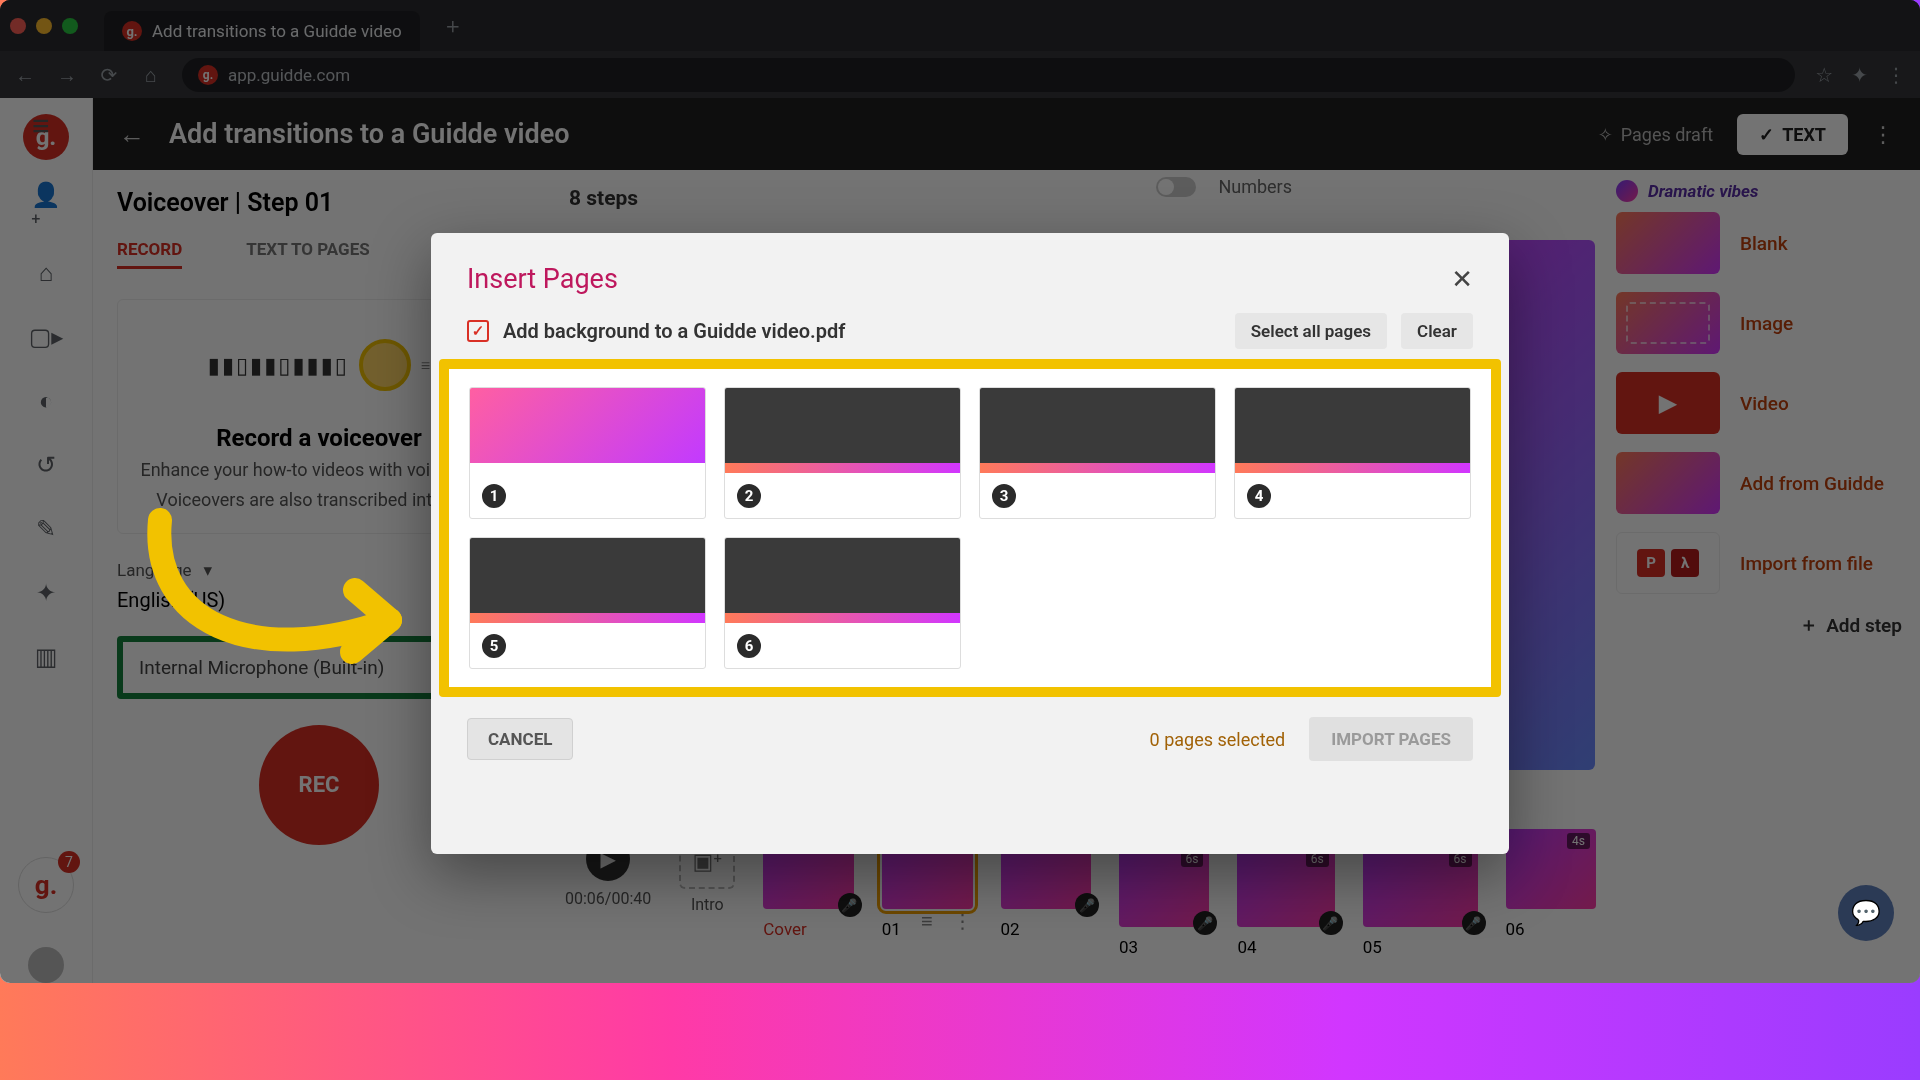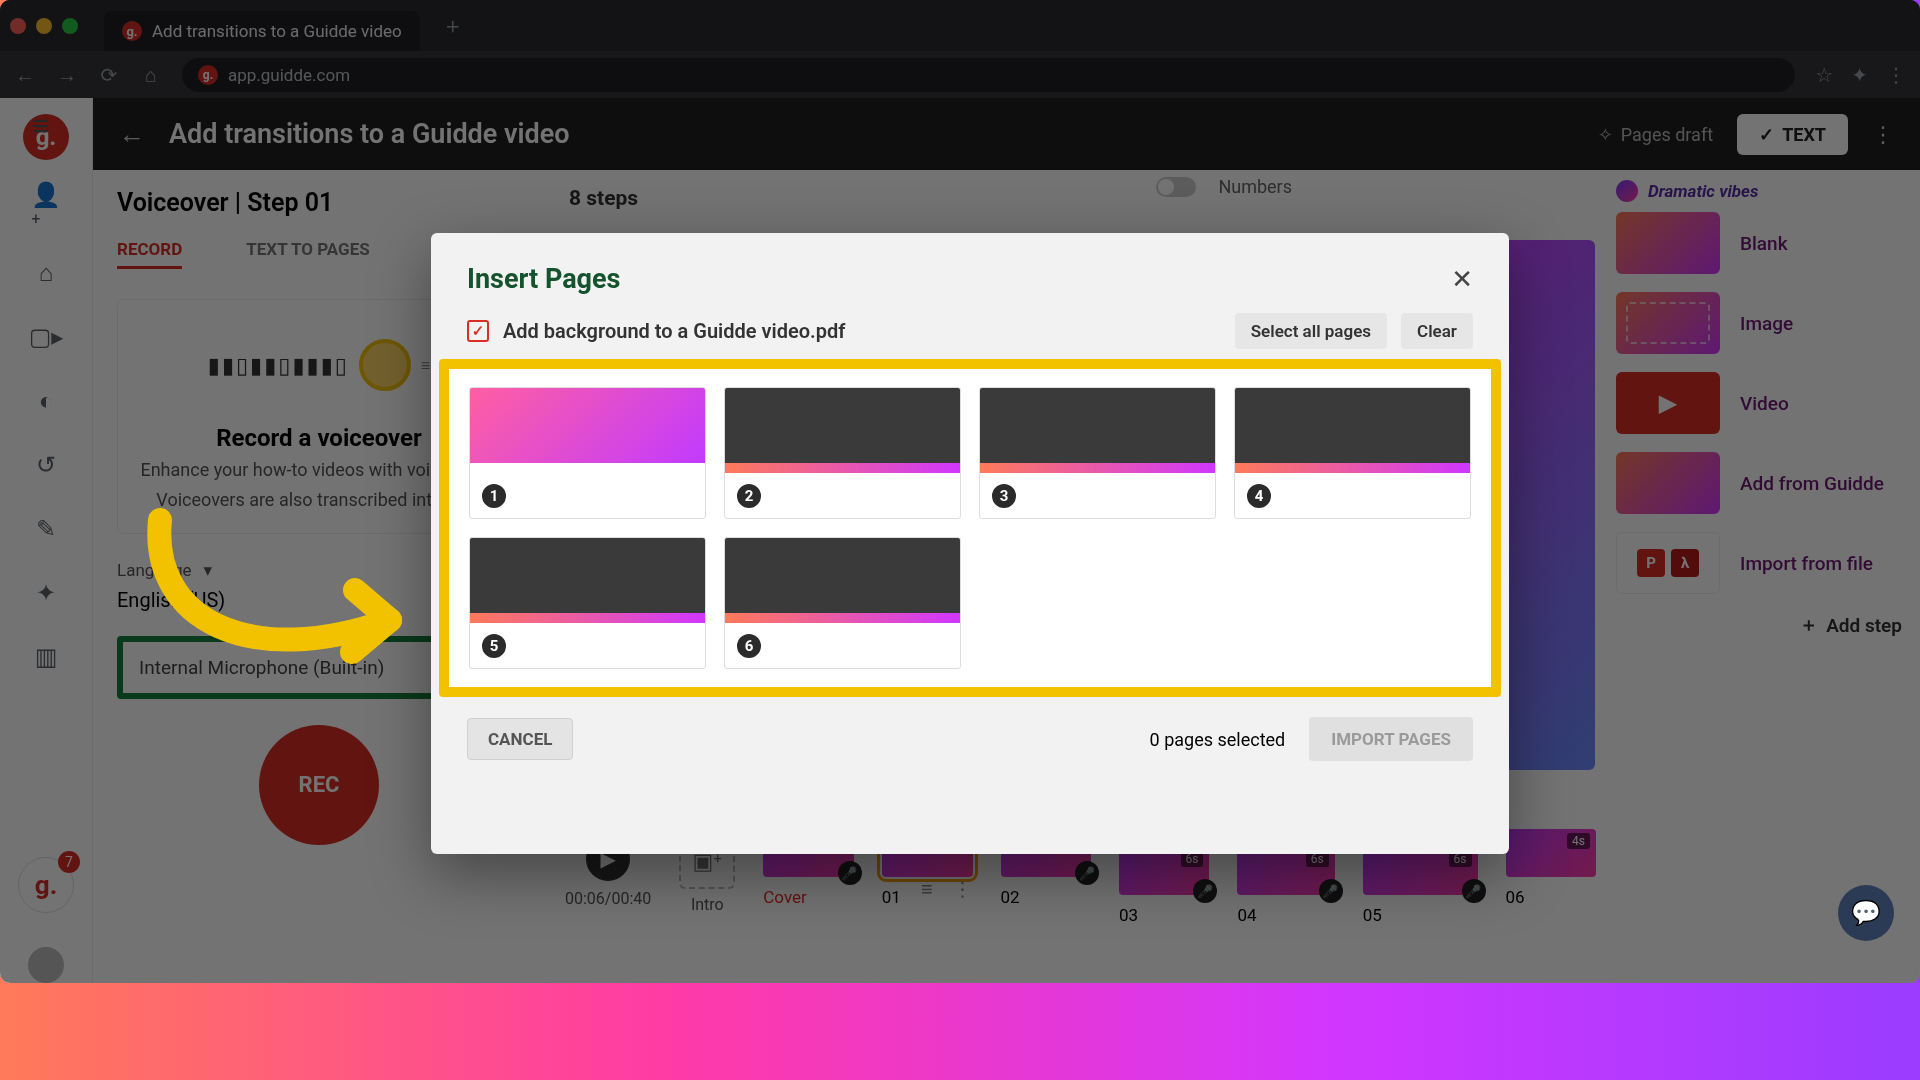--- a/index.html
+++ b/index.html
@@ -79,65 +79,65 @@
   .rpanel .hdr { display:flex; align-items:center; gap:10px; margin-bottom:10px; }
   .rpanel .hdr .dramicon { width:22px; height:22px; border-radius:50%; background:linear-gradient(135deg,#7a3cff,#ff3aa6); }
   .rpanel .hdr span { font-size:17px; font-style:italic; font-weight:700; color:#5a2ea6; }
   .ritem { display:flex; align-items:center; gap:20px; margin-bottom:18px; }
   .ritem .thumb { width:104px; height:62px; border-radius:6px; background:linear-gradient(135deg,#ff7a59,#d136ff); position:relative; overflow:hidden; }
   .ritem .thumb.image::after { content:''; position:absolute; inset:10px; border:2px dashed rgba(255,255,255,.6); border-radius:4px; }
   .ritem .thumb.video { background:#d93025; display:flex; align-items:center; justify-content:center; color:#fff; font-size:24px; }
   .ritem .thumb.afg { background:linear-gradient(135deg,#ff7a59,#d136ff); }
   .ritem .thumb.imp { background:#fff; border:1px solid #eee; display:flex; align-items:center; justify-content:center; gap:6px; }
   .ritem .thumb.imp .p { width:28px; height:28px; border-radius:4px; background:#d93025; color:#fff; font-size:15px; font-weight:700; display:flex; align-items:center; justify-content:center; }
-  .ritem .lbl { font-size:19px; color:#701a75; font-weight:500; }
+  .ritem .lbl { font-size:19px; color:#c2410c; font-weight:500; }
   .addstep { display:flex; justify-content:flex-end; align-items:center; gap:8px; font-size:19px; font-weight:600; color:#333; margin-top:8px; }
 
   
   .timeline { position:absolute; left:0; right:0; bottom:0; height:168px; background:#fff; display:flex; align-items:flex-start; padding:4px 20px 0 20px; gap:28px; }
   .tl-left { width:120px; text-align:center; }
   .tl-left .play { width:44px; height:44px; border-radius:50%; background:#333; color:#fff; margin:18px auto 8px; display:flex; align-items:center; justify-content:center; font-size:20px; }
   .tl-left .time { font-size:16px; color:#555; }
   .tl-intro { width:70px; text-align:center; }
   .tl-intro .dashed { width:56px; height:56px; border:2px dashed #bbb; border-radius:6px; margin:14px auto 6px; display:flex; align-items:center; justify-content:center; color:#777; font-size:22px; }
   .tl-intro .lbl { font-size:16px; color:#555; }
   .tl-item { width:148px; }
   .tl-item .cap { font-size:15px; color:#666; white-space:nowrap; overflow:hidden; text-overflow:ellipsis; margin-top:6px; }
-  .tl-item .card { position:relative; height:48px; margin-top:4px; border-radius:4px; background:linear-gradient(135deg,#c23aff,#ff3aa6); }
+  .tl-item .card { position:relative; height:80px; margin-top:4px; border-radius:4px; background:linear-gradient(135deg,#c23aff,#ff3aa6); }
   .tl-item .card .dur { position:absolute; top:4px; right:6px; font-size:12px; background:rgba(0,0,0,.55); color:#fff; padding:1px 5px; border-radius:3px; }
   .tl-item .card .mic { position:absolute; bottom:-8px; right:-8px; width:24px; height:24px; border-radius:50%; background:#222; color:#fff; font-size:13px; display:flex; align-items:center; justify-content:center; }
   .tl-item.sel .card { outline:3px solid #f2a100; outline-offset:2px; }
   .tl-item .idx { margin-top:10px; font-size:17px; }
   .tl-item.cover .idx { color:#d93025; }
   .tl-item .idxrow { display:flex; align-items:flex-start; gap:20px; }
   .tl-item .idxrow .k { font-size:20px; color:#888; }
 
   
   .dim { position:absolute; inset:0; background:rgba(0,0,0,.55); }
 
   
   .modal { position:absolute; top:233px; left:431px; width:1078px; height:621px; background:#f2f2f2; border-radius:6px; box-shadow:0 20px 60px rgba(0,0,0,.4); display:flex; flex-direction:column; }
   .modal .mhdr { padding:30px 36px 12px; display:flex; align-items:center; }
-  .modal .mhdr h2 { font-size:27px; font-weight:700; color:#14532d; flex:1; }
+  .modal .mhdr h2 { font-size:27px; font-weight:400; color:#be185d; flex:1; }
   .modal .mhdr .x { font-size:26px; color:#444; cursor:pointer; }
   .modal .fnrow { padding:6px 36px 10px; display:flex; align-items:center; gap:14px; }
   .modal .fnrow .chk { width:22px; height:22px; border:2px solid #d93025; border-radius:3px; display:flex; align-items:center; justify-content:center; color:#d93025; font-size:15px; font-weight:900; }
   .modal .fnrow .fn { font-size:20px; font-weight:600; color:#333; flex:1; }
   .modal .fnrow .pill { background:#e6e6e6; padding:8px 16px; border-radius:4px; font-size:17px; font-weight:600; color:#333; }
   .modal .hl { margin:0 8px; border:10px solid #f2c200; border-radius:4px; background:#fff; padding:18px 20px; }
   .grid { display:grid; grid-template-columns:repeat(4, 1fr); gap:18px; }
   .pg { position:relative; height:132px; border:1px solid #ddd; border-radius:3px; background:#fff; overflow:hidden; }
   .pg .top { height:58%; background:linear-gradient(135deg,#ff5fa2,#c23aff); }
   .pg.dark .top { background:#3a3a3a; }
   .pg .strip { height:10px; background:linear-gradient(90deg,#ff7a59,#d136ff); }
   .pg .num { position:absolute; left:10px; bottom:8px; width:28px; height:28px; border-radius:50%; background:#2b2b2b; color:#fff; border:2px solid #fff; display:flex; align-items:center; justify-content:center; font-size:15px; font-weight:700; }
   .modal .mftr { padding:20px 36px 24px; display:flex; align-items:center; }
   .modal .mftr .cancel { background:#e4e4e4; border:1px solid #d0d0d0; color:#555; font-weight:700; font-size:17px; padding:10px 20px; border-radius:4px; }
   .modal .mftr .sp { flex:1; }
-  .modal .mftr .sel { font-size:18px; color:#000000; margin-right:24px; }
+  .modal .mftr .sel { font-size:18px; color:#a16207; margin-right:24px; }
   .modal .mftr .imp { background:#e0e0e0; color:#9a9a9a; font-weight:700; font-size:17px; padding:12px 22px; border-radius:4px; }
 
   
   .arrow { position:absolute; top:500px; left:130px; width:290px; height:190px; pointer-events:none; }
 
   .ham { position:absolute; top:108px; left:32px; font-size:30px; color:#555; }
 
   .chat-fab { position:absolute; right:26px; bottom:42px; width:56px; height:56px; border-radius:50%; background:#2b3a55; color:#fff; display:flex; align-items:center; justify-content:center; font-size:24px; }
 </style>
 </head>

